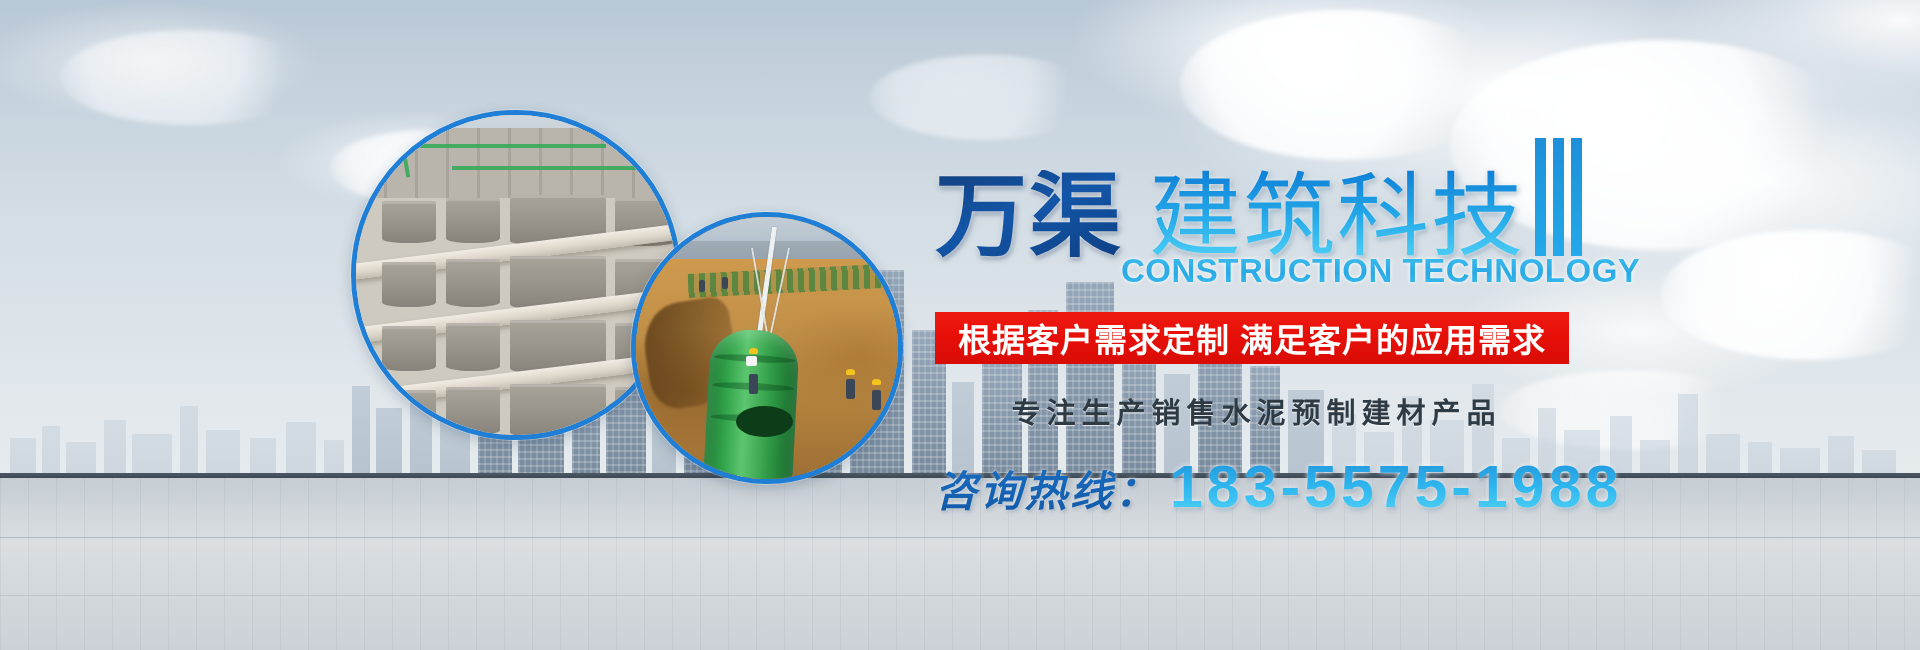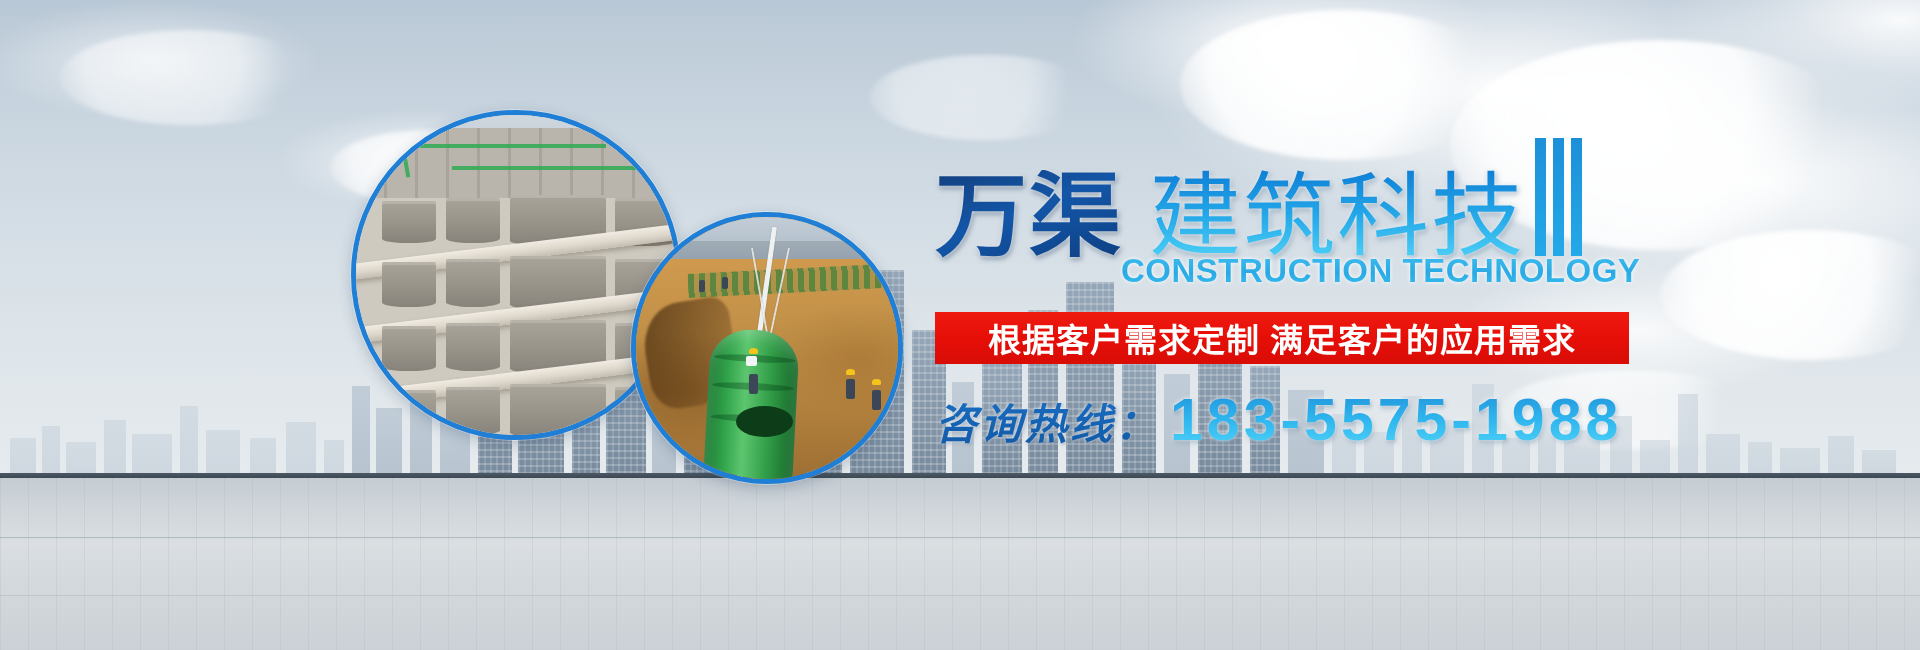--- a/index.html
+++ b/index.html
@@ -169,21 +169,21 @@
     margin-top:-10px;margin-left:186px;
   }
   .en-sub{
     font-size:33px;font-weight:700;letter-spacing:.5px;
     background:linear-gradient(180deg,#3fc0f0 0%,#2aa9e4 55%,#37c3f2 100%);
     -webkit-background-clip:text;background-clip:text;-webkit-text-fill-color:transparent;
     filter:drop-shadow(0 0 2px #ffffff);
   }
 
   .redbar{
-    margin-top:22px;width:694px;height:52px;
+    margin-top:22px;width:634px;height:52px;
     background:linear-gradient(180deg,#ee1a10 0%,#e60f08 50%,#d90c06 100%);
     display:flex;align-items:center;justify-content:center;
   }
   .redbar span{
     color:#ffffff;font-size:33px;font-weight:700;letter-spacing:1px;white-space:nowrap;
   }
 
   .slogan{
     margin-top:25px;width:643px;text-align:center;
     font-size:29px;font-weight:600;letter-spacing:6px;color:#2e3a44;white-space:nowrap;
@@ -363,20 +363,21 @@
     </div>
 
     <div class="en-row">
       <span class="en-sub">CONSTRUCTION TECHNOLOGY</span>
     </div>
 
     <div class="redbar">
       <span>根据客户需求定制 满足客户的应用需求</span>
     </div>
 
+    <div class="slogan">专注生产销售水泥预制建材产品</div>
 
     <div class="hotline">
       <span class="hot-label">咨询热线：</span>
       <span class="hot-num">183-5575-1988</span>
     </div>
 
   </div>
 
 </div>
 

